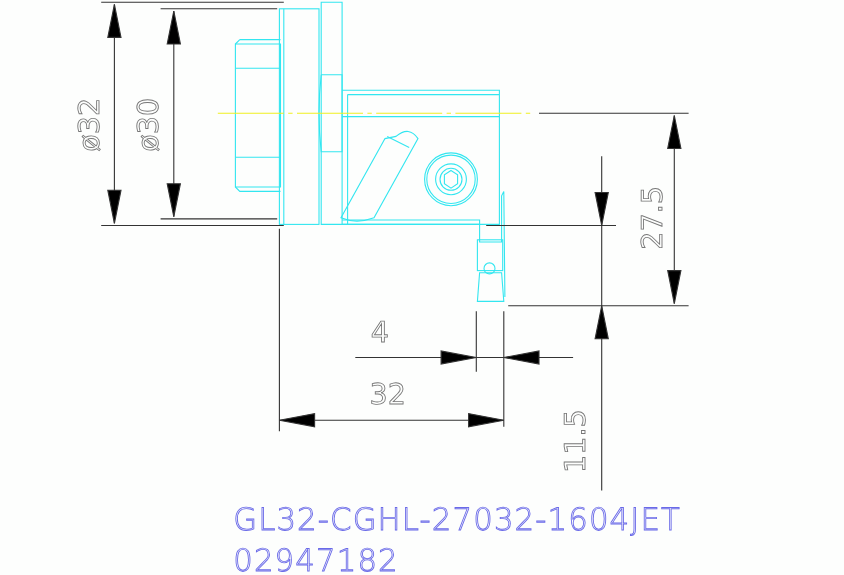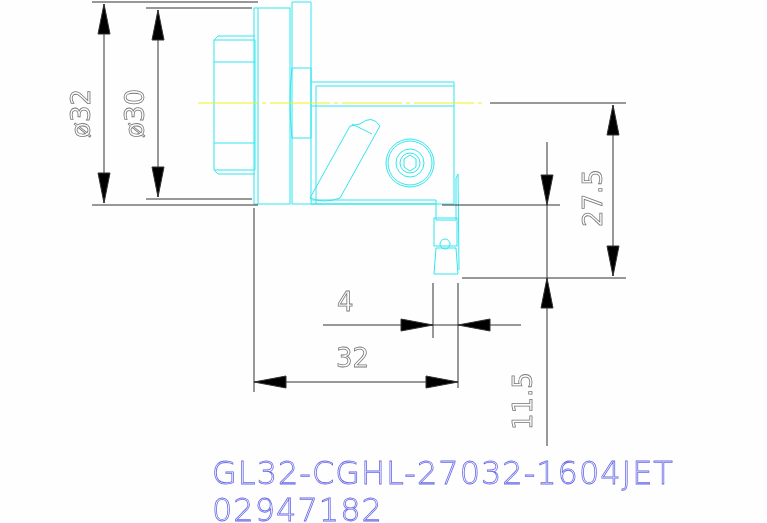--- a/index.html
+++ b/index.html
@@ -1,19 +1,19 @@
 <!DOCTYPE html>
 <html><head>
   <meta charset="utf-8">
   <style>
     html, body { margin: 0; padding: 0; background: #fdfefd; }
     body { width: 767px; height: 523px; position: relative; overflow: hidden; font-family: "DejaVu Sans", sans-serif; }
     svg { position: absolute; left: 0; top: 0; }
     .dimtxt { font-family: "DejaVu Sans", sans-serif; font-size: 26px; fill: none; stroke: #777; stroke-width: 0.8; }
-    .title { position: absolute; left: 212px; font-family: "DejaVu Sans", sans-serif; color: transparent; -webkit-text-stroke: 0.8px #6a6ae8; font-weight: 200; letter-spacing: 1px; font-size: 32px; line-height: 32px; white-space: nowrap; }
+    .title { position: absolute; left: 212px; font-family: "DejaVu Sans", sans-serif; color: transparent; -webkit-text-stroke: 0.8px #6a6ae8; font-weight: 200; letter-spacing: 1px; font-size: 28px; line-height: 32px; white-space: nowrap; }
   </style>
 </head>
 <body>
 
 <svg width="767" height="523" viewBox="0 0 767 523">
 
   <g fill="none" stroke="#33e6f0" stroke-width="1">
 
     <path d="M214,40 L255,40 L255,170 L214,170 Z"></path>
     <path d="M218,36 L255,36 M218,36 L214,40 M214,170 L218,174 L255,174"></path>

